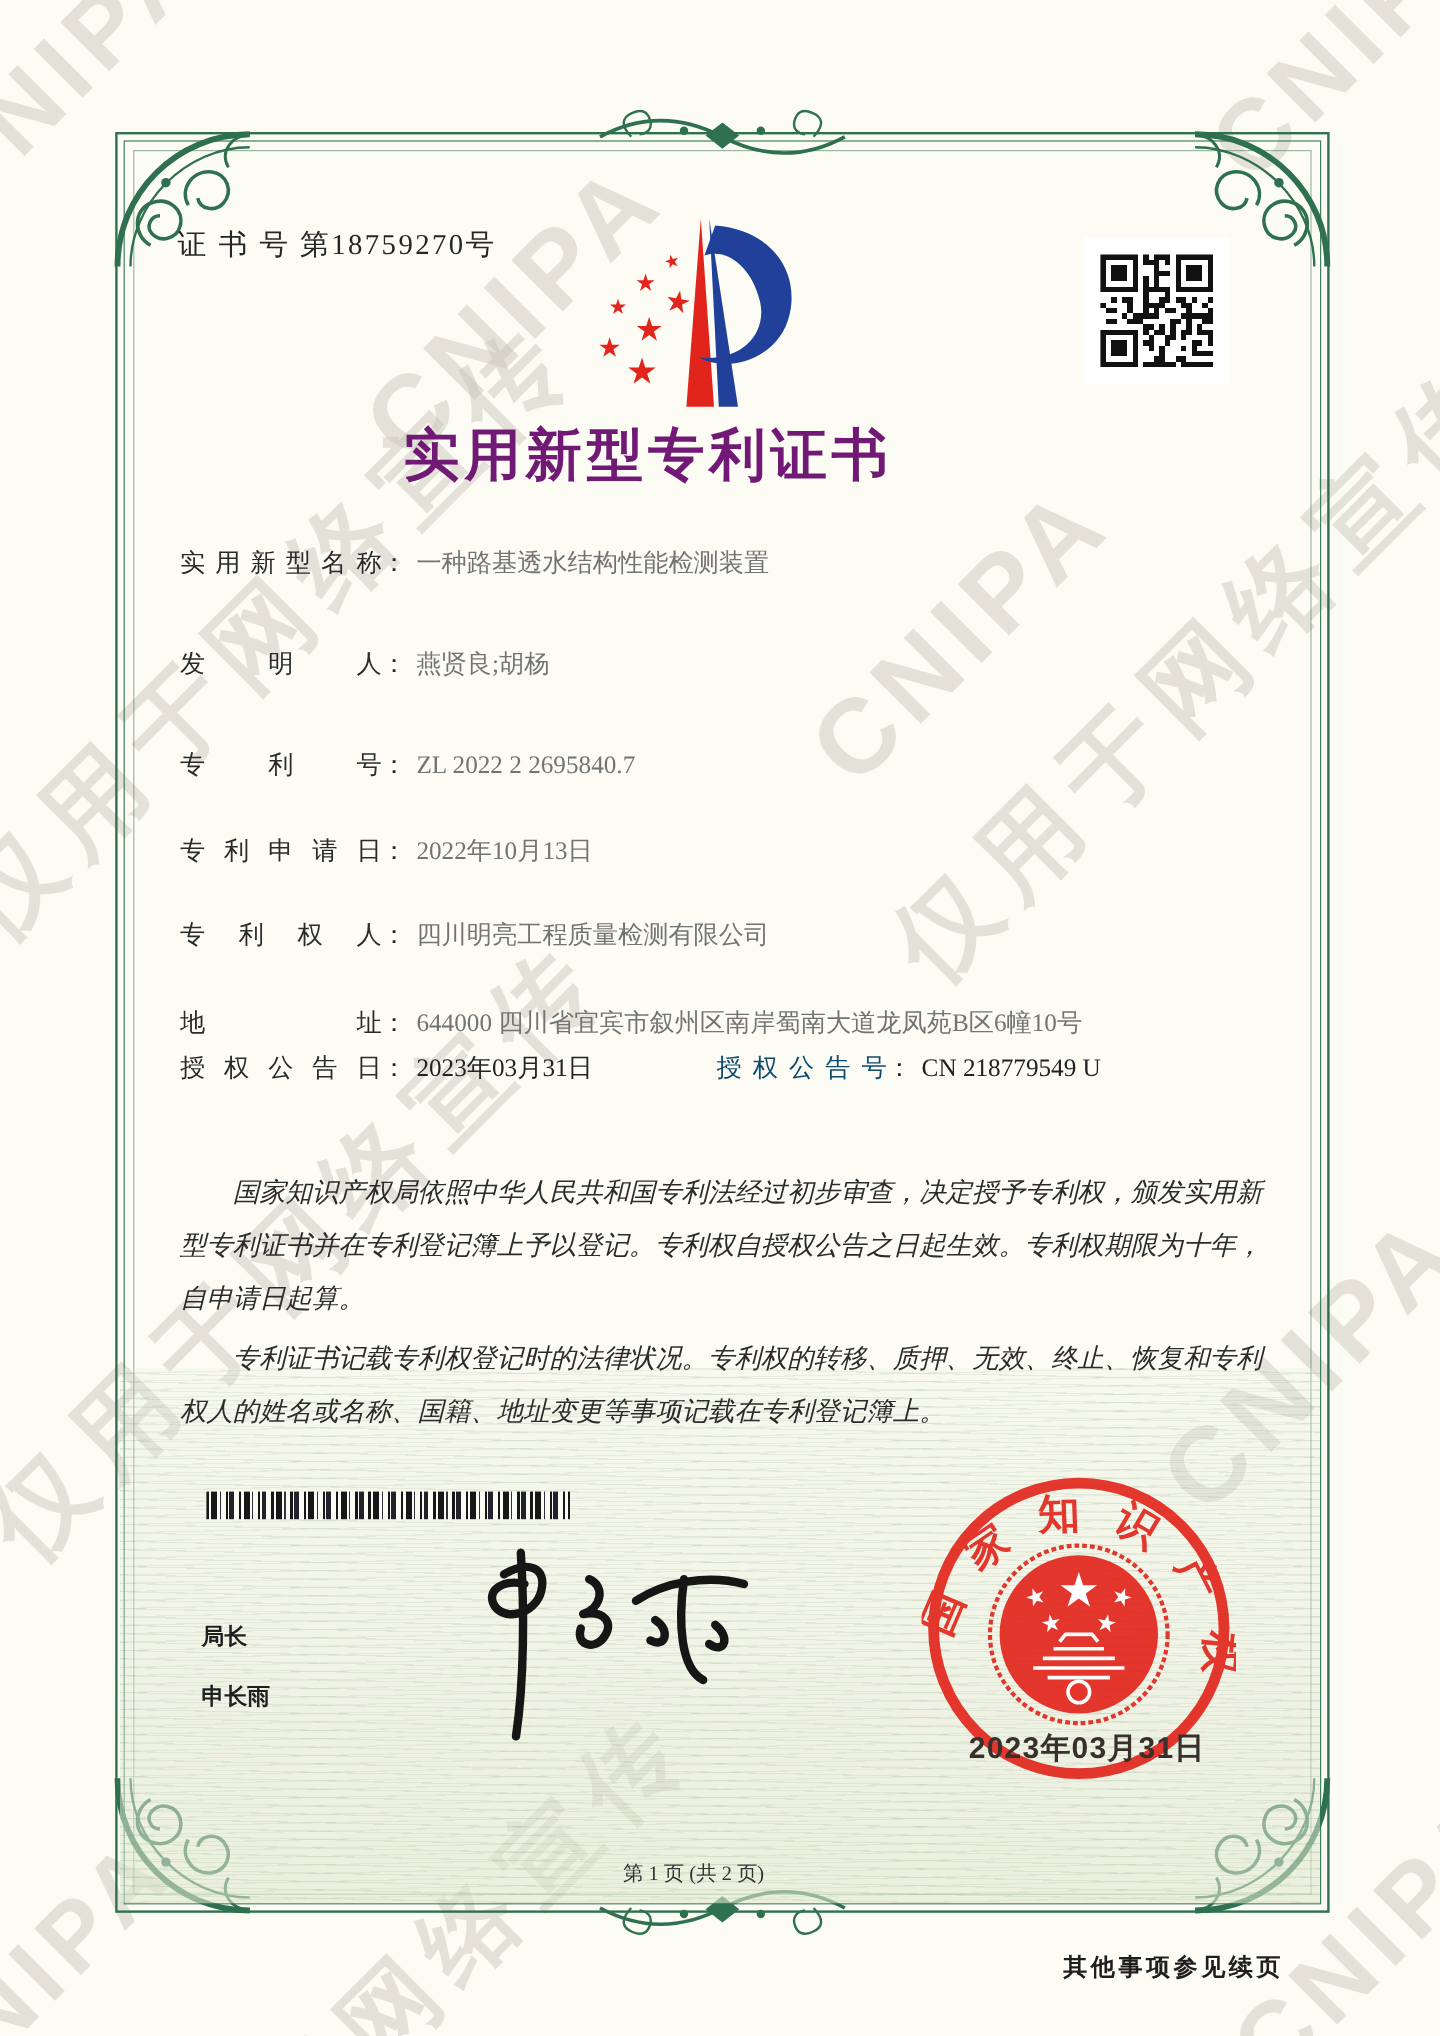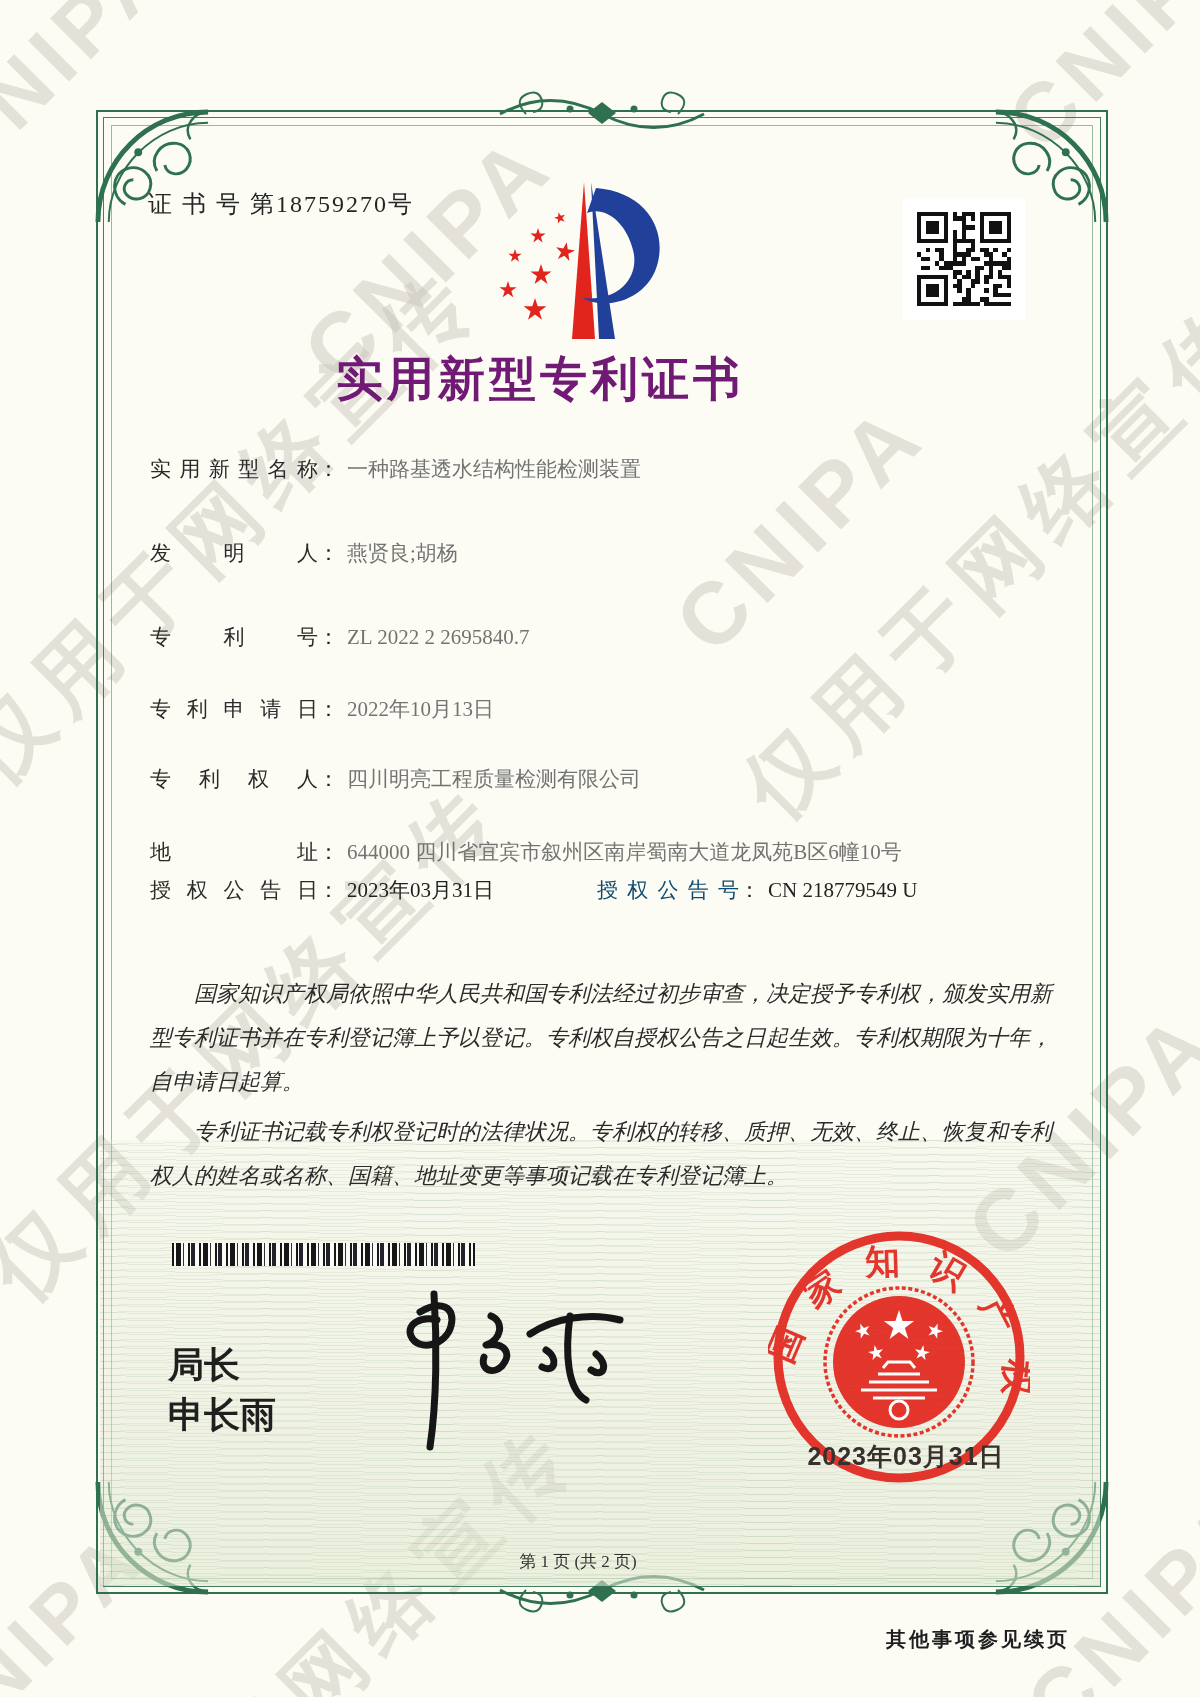--- a/index.html
+++ b/index.html
@@ -65,21 +65,21 @@
   .flabel2{display:inline-block;width:142px;text-align:justify;text-align-last:justify;flex:0 0 142px;color:#0c4a6e;}
   .paras{position:absolute;left:150px;top:972px;width:902px;z-index:4;
     font-size:22px;line-height:44px;font-style:italic;color:#2b2b2b;text-align:justify;}
   .paras p{margin:0 0 6px 0;text-indent:2em;}
   .barcode{position:absolute;left:172px;top:1243px;width:303px;height:23px;z-index:4;
     background:repeating-linear-gradient(90deg,
       #171717 0 2px,#fbfbf6 2px 4px,#171717 4px 9px,#fbfbf6 9px 11px,
       #33333d 11px 12px,#fbfbf6 12px 16px,#171717 16px 18px,#fbfbf6 18px 19px,
       #22222c 19px 23px,#fbfbf6 23px 27px);}
   .signer{position:absolute;left:168px;top:1340px;z-index:4;
-    font-family:"Liberation Sans", sans-serif;font-weight:bold;font-size:36px;color:#1f1f1f;line-height:50px;}
+    font-family:"Liberation Sans", sans-serif;font-weight:bold;font-size:19px;color:#1f1f1f;line-height:50px;}
   .signature{position:absolute;left:358px;top:1282px;width:290px;height:175px;z-index:4;}
   .seal{position:absolute;left:768px;top:1226px;width:262px;height:262px;z-index:5;}
   .seal-date{position:absolute;left:788px;top:1440px;width:236px;z-index:6;text-align:center;
     font-family:"Liberation Sans", sans-serif;font-weight:bold;font-size:25px;letter-spacing:1px;color:#38302c;}
   .page-info{position:absolute;left:0;right:44px;top:1550px;text-align:center;z-index:4;font-size:17px;color:#333;}
   .cont-note{position:absolute;left:0;right:130px;top:1626px;text-align:right;z-index:4;
     font-size:20px;font-weight:bold;letter-spacing:3px;color:#1e1e1e;}
 </style>
 </head>
 <body>

